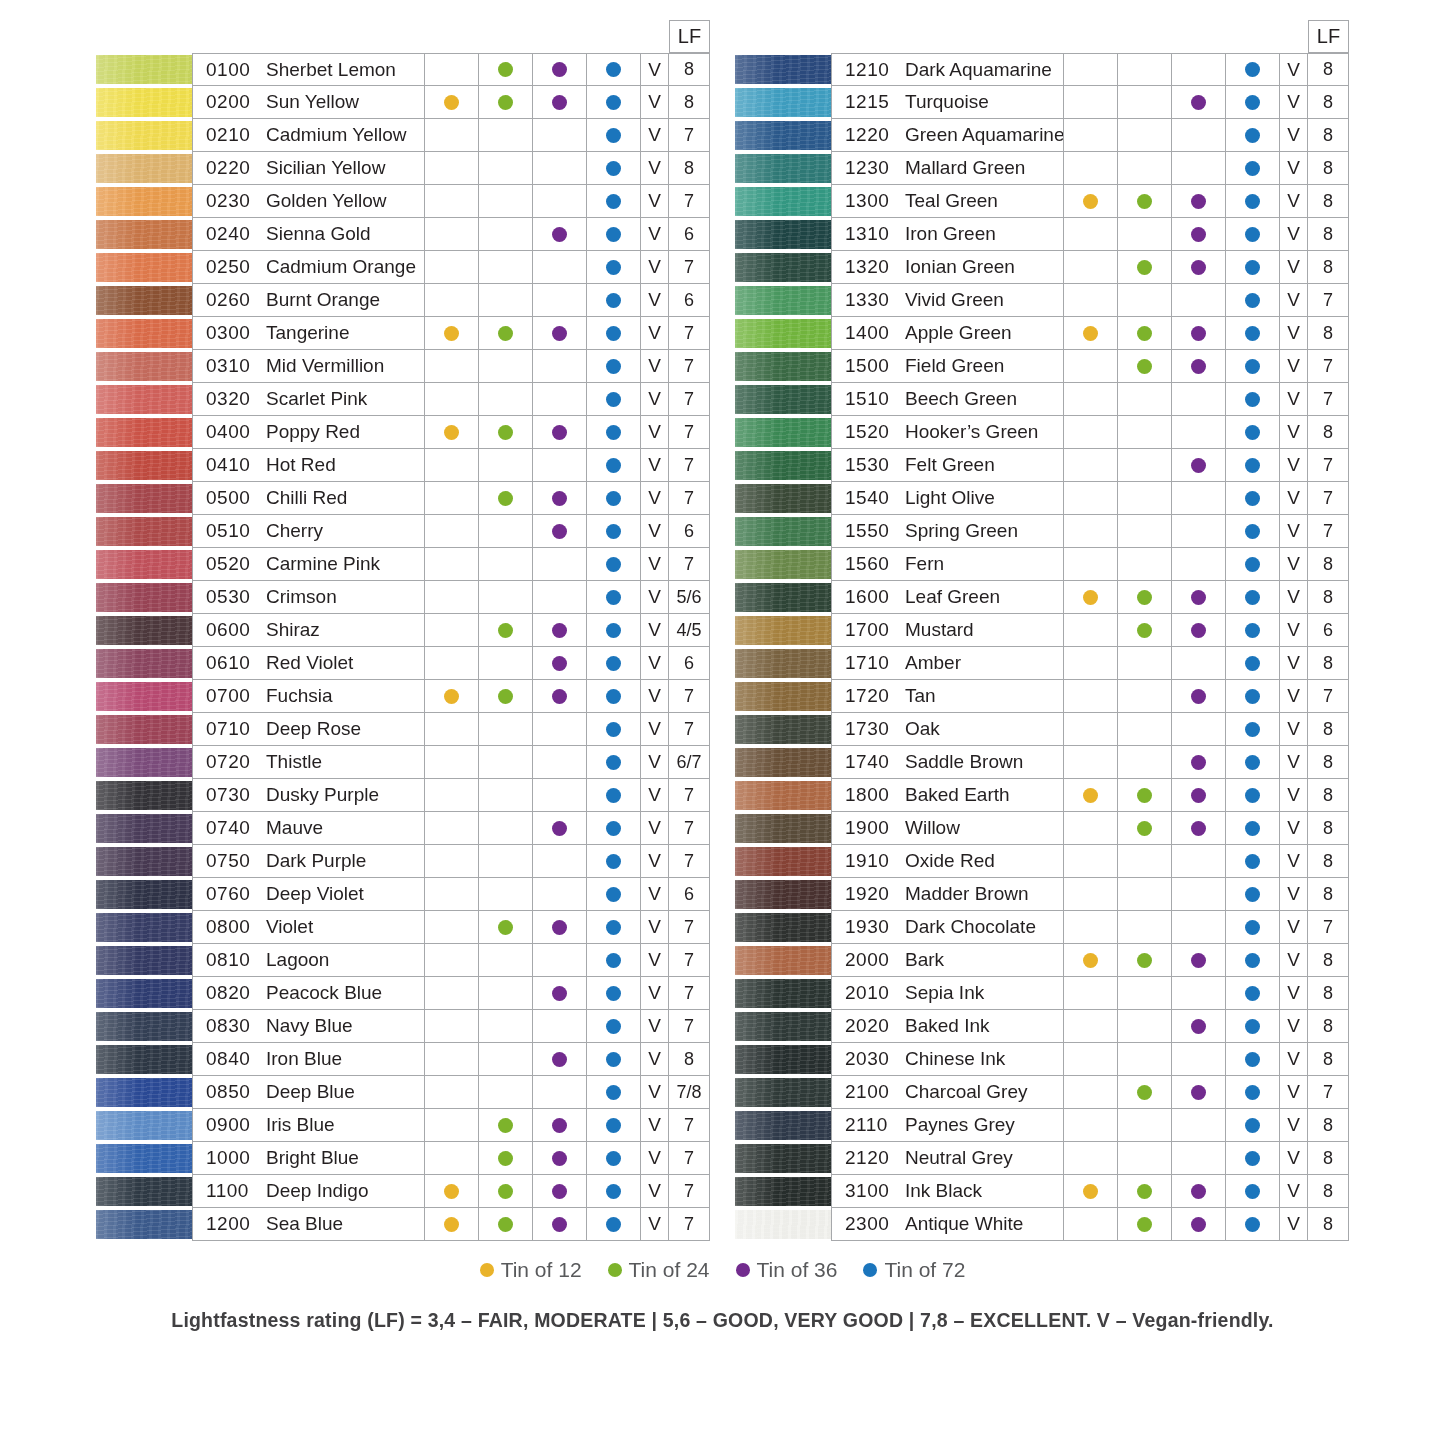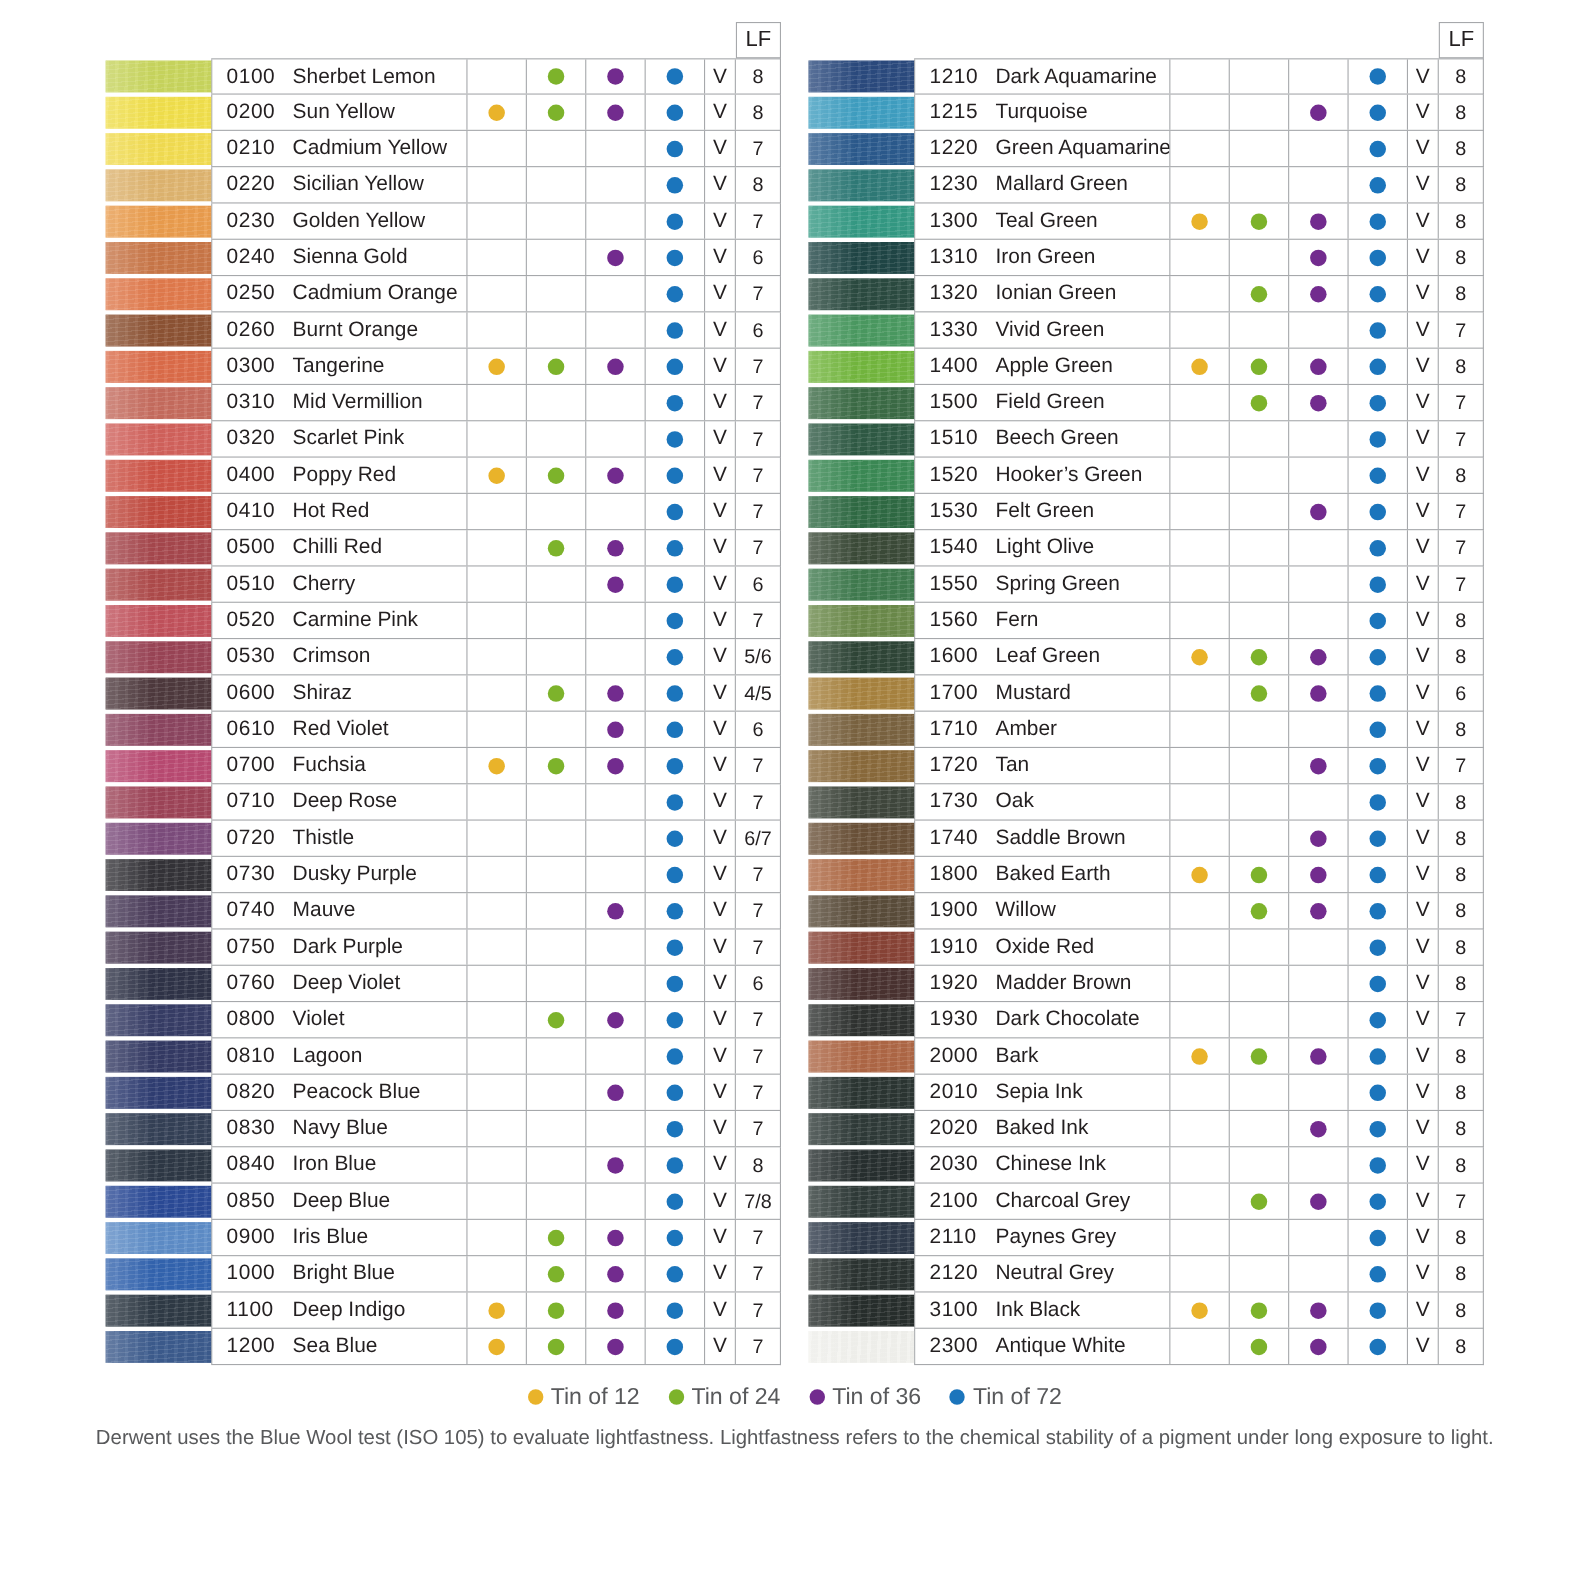--- a/index.html
+++ b/index.html
@@ -43,21 +43,21 @@
     font-size:19px;color:var(--ink);
   }
   .cell-codename{width:232px;justify-content:flex-start;padding-left:13px;}
   .code{width:60px;letter-spacing:0.5px;flex:none;}
   .name{white-space:nowrap;}
   .cell-dot{width:54px;}
   .cell-v{width:28px;}
   .cell-lf{width:41px;font-size:18px;}
   .dot{width:15px;height:15px;border-radius:50%;display:block;}
   .footer{position:absolute;left:0;top:1258px;width:100%;text-align:center;color:var(--gray);}
-  .legend{display:flex;justify-content:center;align-items:flex-end;gap:26px;font-size:21px;margin-bottom:11px;}
+  .legend{display:flex;justify-content:center;align-items:flex-end;gap:26px;font-size:21px;margin-bottom:24px;}
   .legend-item{display:inline-flex;align-items:center;}
   .legend-dot{width:14px;height:14px;border-radius:50%;display:inline-block;margin-right:7px;}
   .note{font-size:18px;letter-spacing:0.1px;}
   .lf-heading{margin-top:27px;font-weight:bold;font-size:19.5px;color:#414042;letter-spacing:0.2px;}
   .lf-desc{margin-top:10px;font-size:18.5px;line-height:1.5;}
 </style>
 </head>
 <body>
 
 <div class="table-wrap" id="table-left">
@@ -1600,16 +1600,16 @@
       </span>
       <span class="legend-item">
         <span class="legend-dot" style="background-color: rgb(114, 43, 142);"></span>
         <span class="legend-label">Tin of 36</span>
       </span>
       <span class="legend-item">
         <span class="legend-dot" style="background-color: rgb(27, 117, 188);"></span>
         <span class="legend-label">Tin of 72</span>
       </span>
     </div>
+  <div class="lf-heading">Lightfastness rating (LF) = 3,4 – FAIR, MODERATE | 5,6 – GOOD, VERY GOOD | 7,8 – EXCELLENT. V – Vegan-friendly.</div>
   <div class="lf-desc">
-    <div>Derwent uses the Blue Wool test (ISO 105) to evaluate lightfastness. Lightfastness refers to the chemical stability of a pigment under long exposure to light.</div>
   </div>
 </div>
 
 </body></html>

